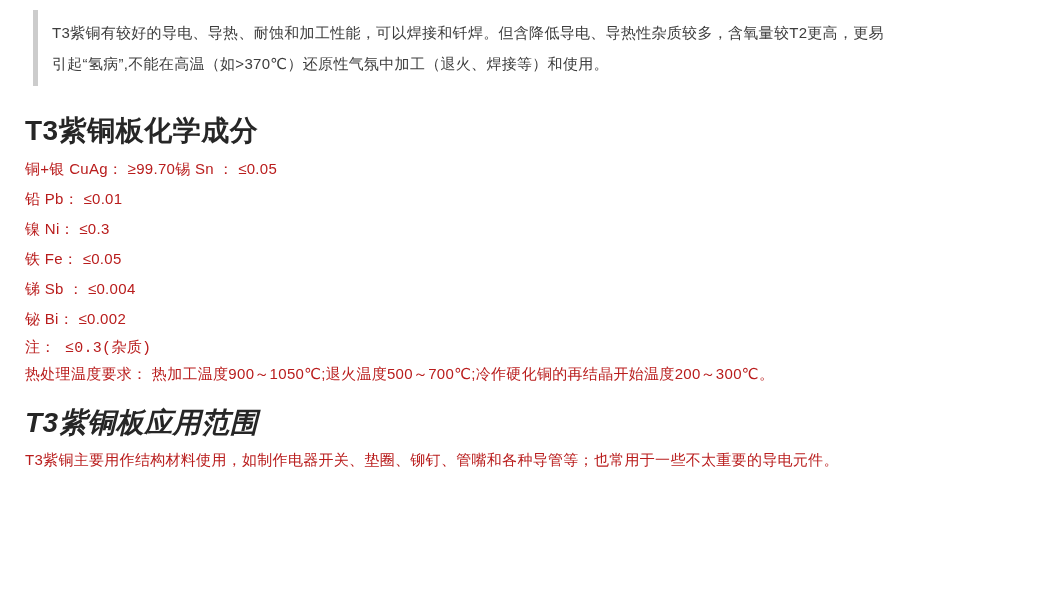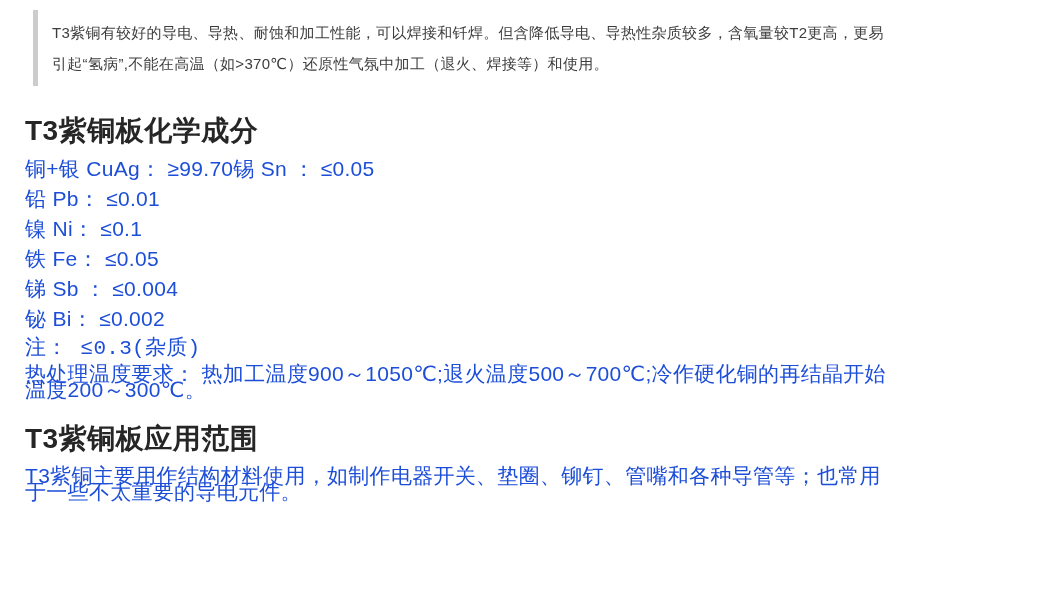--- a/index.html
+++ b/index.html
@@ -30,49 +30,50 @@
   }
   h2.sec-heading {
     font-size: 28px;
     font-weight: 700;
     color: #262626;
     margin: 32px 0 17px 0;
     letter-spacing: 0.5px;
     line-height: 26px;
   }
   p.body-line {
-    font-size: 21px;
+    font-size: 15px;
     line-height: 16px;
-    color: #1d4ed8;
+    color: #b91c1c;
     margin: 0 0 14px 0;
     letter-spacing: 0.3px;
   }
   p.body-line.tight {
     margin-bottom: 9px;
     font-family: Liberation Mono, monospace;
   }
   h2.sec-heading.second {
     margin-top: 28px;
     margin-bottom: 16px;
+    font-style: italic;
   }
 </style>
 </head>
 <body>
 
 <div class="page">
 
   <blockquote class="intro-quote">
     <p>T3紫铜有较好的导电、导热、耐蚀和加工性能，可以焊接和钎焊。但含降低导电、导热性杂质较多，含氧量较T2更高，更易引起“氢病”,不能在高温（如&gt;370℃）还原性气氛中加工（退火、焊接等）和使用。</p>
   </blockquote>
 
   <h2 class="sec-heading">T3紫铜板化学成分</h2>
 
   <p class="body-line">铜+银 CuAg： ≥99.70锡 Sn ： ≤0.05</p>
   <p class="body-line">铅 Pb： ≤0.01</p>
-  <p class="body-line">镍 Ni： ≤0.1</p>
+  <p class="body-line">镍 Ni： ≤0.3</p>
   <p class="body-line">铁 Fe： ≤0.05</p>
   <p class="body-line">锑 Sb ： ≤0.004</p>
   <p class="body-line">铋 Bi： ≤0.002</p>
   <p class="body-line tight">注： ≤0.3(杂质)</p>
   <p class="body-line">热处理温度要求： 热加工温度900～1050℃;退火温度500～700℃;冷作硬化铜的再结晶开始温度200～300℃。</p>
 
   <h2 class="sec-heading second">T3紫铜板应用范围</h2>
 
   <p class="body-line">T3紫铜主要用作结构材料使用，如制作电器开关、垫圈、铆钉、管嘴和各种导管等；也常用于一些不太重要的导电元件。</p>
 

